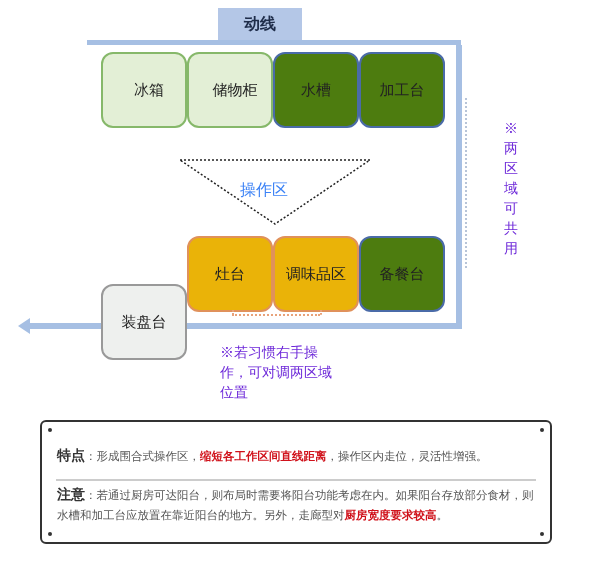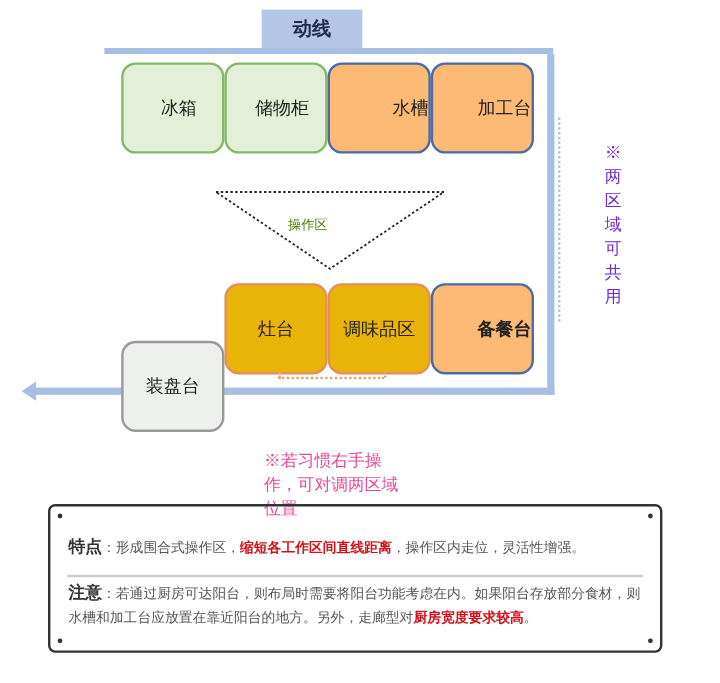--- a/index.html
+++ b/index.html
@@ -10,33 +10,33 @@
                font-size: 16px; font-weight: bold; color: #1f2d4a; text-align: center; line-height: 32px; }
   .bar-top2 { left: 87px; top: 40px; width: 374px; height: 5px; background: #a6bfe3; }
   .bar-right { left: 456px; top: 45px; width: 6px; height: 284px; background: #a6bfe3; }
   .bar-bottom { left: 30px; top: 323px; width: 432px; height: 6px; background: #a6bfe3; }
   .arrow-left { left: 18px; top: 318px; width: 0; height: 0;
                 border-top: 8px solid transparent; border-bottom: 8px solid transparent;
                 border-right: 12px solid #a6bfe3; }
   .box { position: absolute; width: 86px; height: 76px; border-radius: 12px; box-sizing: border-box;
          display: flex; align-items: center; justify-content: center; font-size: 15px; color: #222; }
   .green { background: #e3efd6; border: 2px solid #86b86a; padding-left: 10px; }
-  .blue { background: #fdba74; border: 2px solid #4a6ba8; justify-content: flex-end; }
+  .blue { background: #4d7c0f; border: 2px solid #4a6ba8; }
   .gray { background: #eef0ee; border: 2px solid #999; }
   .orange { background: #eab308; border: 2px solid #e0915b; }
   .tri { left: 178px; top: 158px; }
-  .tri-label { left: 240px; top: 180px; font-size: 11px; color: #4d7c0f; }
+  .tri-label { left: 240px; top: 180px; font-size: 16px; color: #3b82f6; }
   .side-dots { left: 465px; top: 98px; width: 2px; height: 170px; border-left: 2px dotted #b7c4d8; }
   .side-note { left: 504px; top: 118px; width: 16px; font-size: 14px; color: #6d28d9; line-height: 20px;
                font-family: "DejaVu Serif", "Liberation Serif", serif; }
   .bottom-dots { left: 232px; top: 314px; width: 88px; height: 2px; border-top: 2px dotted #e8a27a; }
   .left-tick { left: 232px; top: 310px; height: 5px; border-left: 2px dotted #e8a27a; }
   .right-tick { left: 320px; top: 310px; height: 5px; border-left: 2px dotted #e8a27a; }
-  .orange-note { left: 220px; top: 342px; width: 125px; font-size: 14px; line-height: 20px; color: #ec4899;
-                 font-family: "DejaVu Serif", "Liberation Serif", serif; margin-top: 32px; }
+  .orange-note { left: 220px; top: 342px; width: 125px; font-size: 14px; line-height: 20px; color: #6d28d9;
+                 font-family: "DejaVu Serif", "Liberation Serif", serif; }
   .info-box { left: 40px; top: 420px; width: 512px; height: 124px; border: 2px solid #333; border-radius: 6px; box-sizing: border-box; }
   .dot { position: absolute; width: 4px; height: 4px; background: #333; border-radius: 50%; }
   .info-line1 { left: 15px; top: 25px; font-size: 11.5px; color: #555; white-space: nowrap; }
   .info-sep { left: 14px; top: 57px; width: 480px; height: 2px; background: #ccc; }
   .info-line2 { left: 15px; top: 62px; width: 480px; font-size: 11.5px; color: #555; line-height: 20px; }
   .lbl { font-size: 14px; font-weight: bold; color: #333; }
   .red { color: #d0121b; font-weight: bold; }
 </style>
 </head>
 <body>
@@ -67,21 +67,21 @@
 
 <div class="box gray" style="left:101px;top:236px;margin-top:48px;">
     <span>装盘台</span>
   </div>
 <div class="box orange" style="left:187px;top:236px;">
     <span>灶台</span>
   </div>
 <div class="box orange" style="left:273px;top:236px;">
     <span>调味品区</span>
   </div>
-<div class="box blue" style="left:359px;top:236px;font-weight:bold;">
+<div class="box blue" style="left:359px;top:236px;">
     <span>备餐台</span>
   </div>
 
 <div class="abs side-dots"></div>
 <div class="abs side-note">※两区域可共用</div>
 
 <div class="abs bottom-dots"></div>
 <div class="abs left-tick"></div>
 <div class="abs right-tick"></div>
 <div class="abs orange-note">※若习惯右手操作，可对调两区域位置</div>

